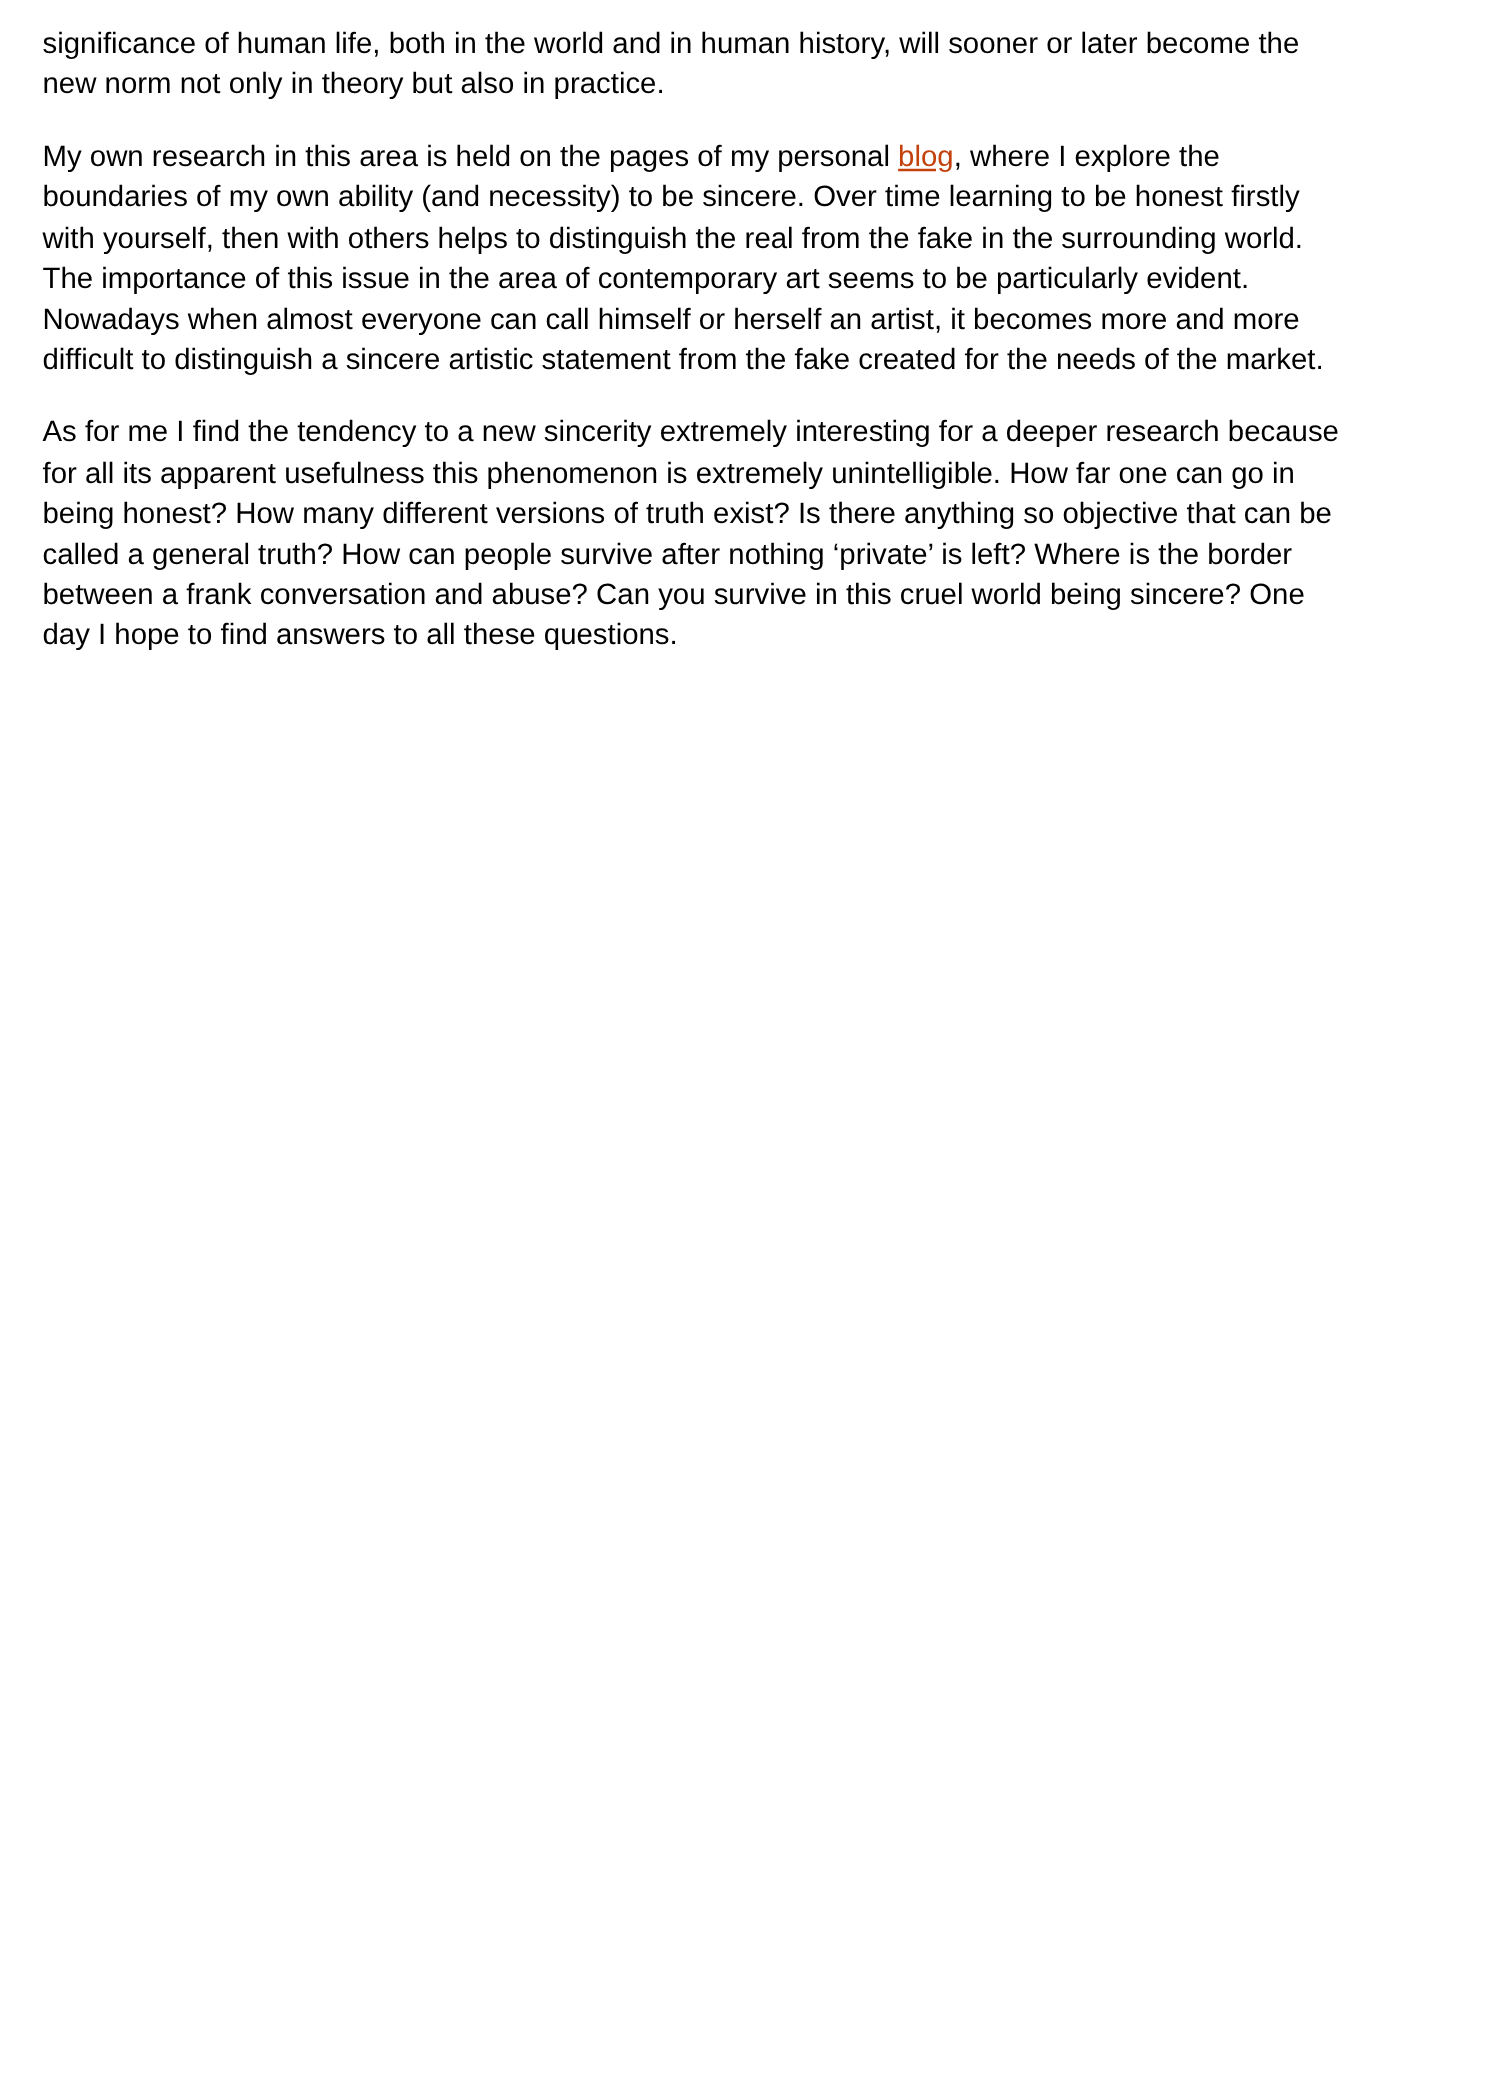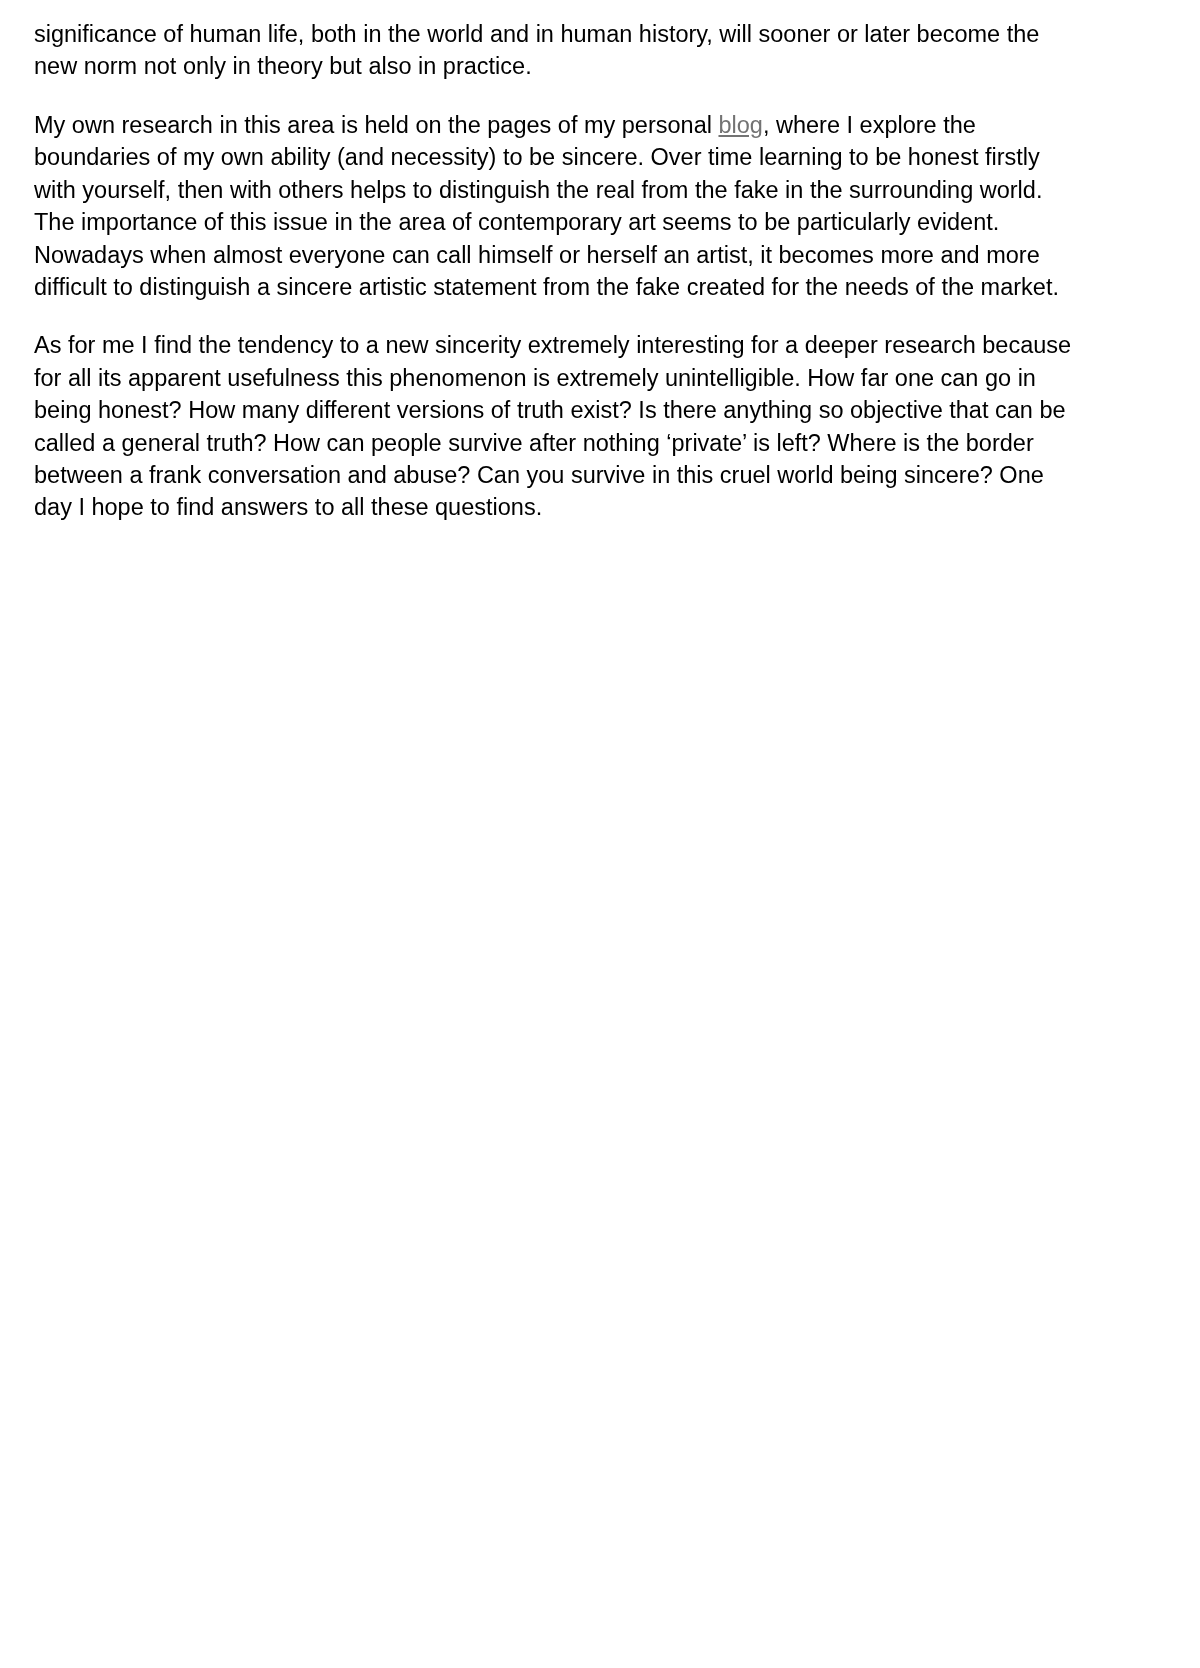--- a/index.html
+++ b/index.html
@@ -30,21 +30,21 @@
     margin: 0 0 26px 0;
     text-align: left;
   }
   .para:last-child {
     margin-bottom: 12px;
   }
   .para-continued {
     margin-bottom: 26px;
   }
   a.inline-link {
-    color: #737373;
+    color: #c2410c;
     text-decoration: underline;
   }
 </style>
 </head>
 <body>
 
 <div class="page">
   <div class="doc-body">
 
     <p class="para para-continued">significance of human life, both in the world and in human history, will sooner or later become the new norm not only in theory but also in practice.</p>

